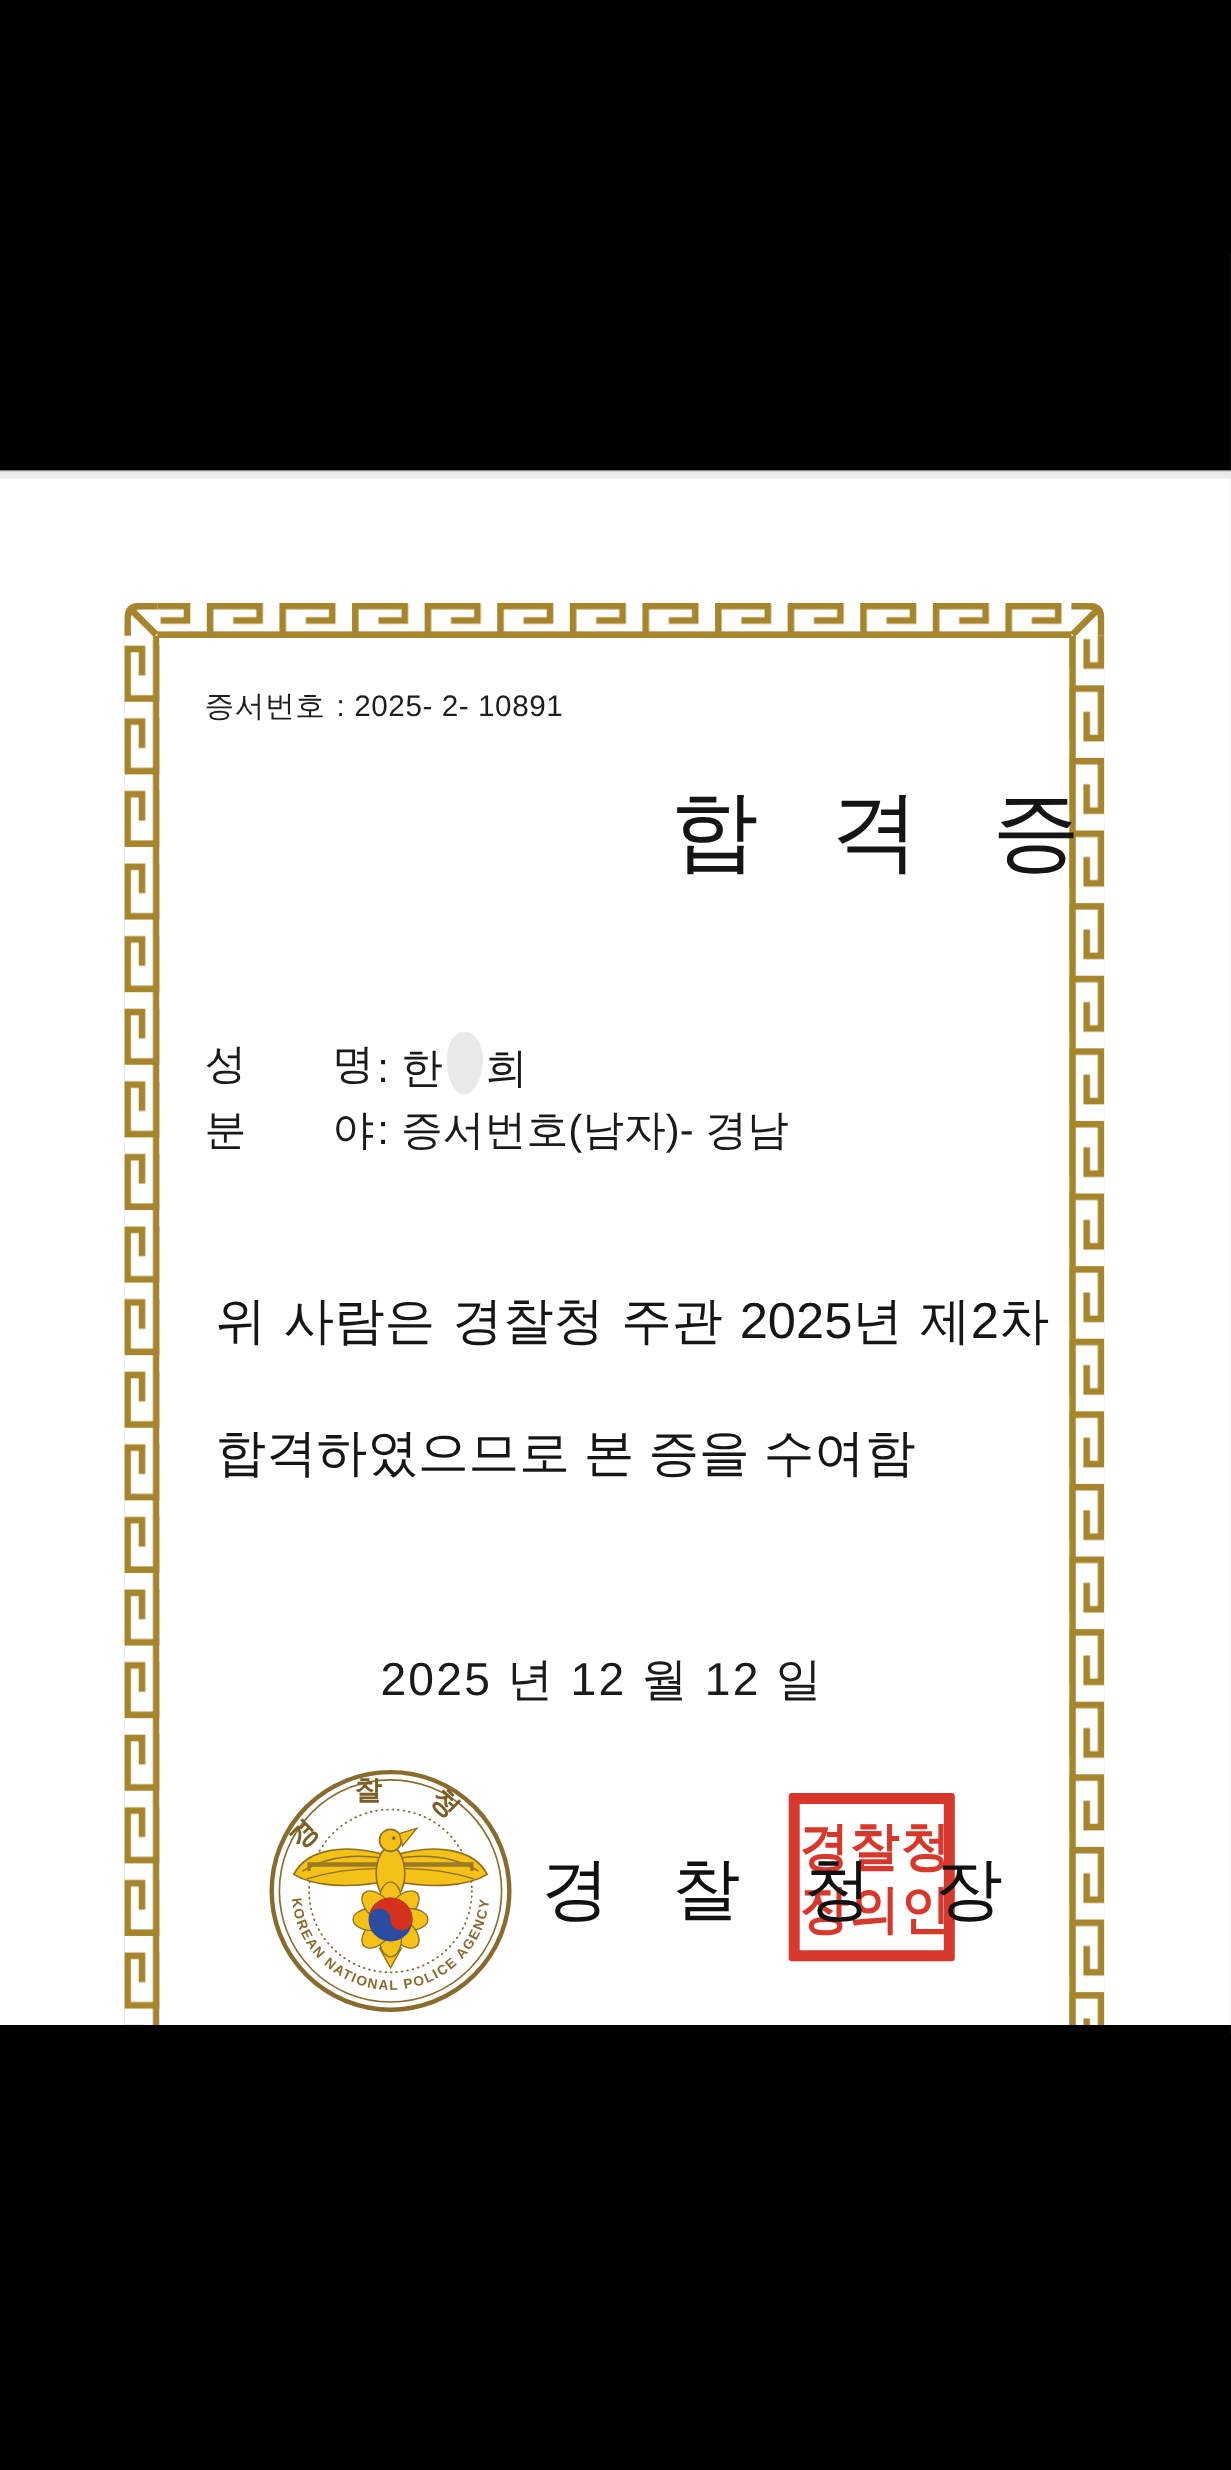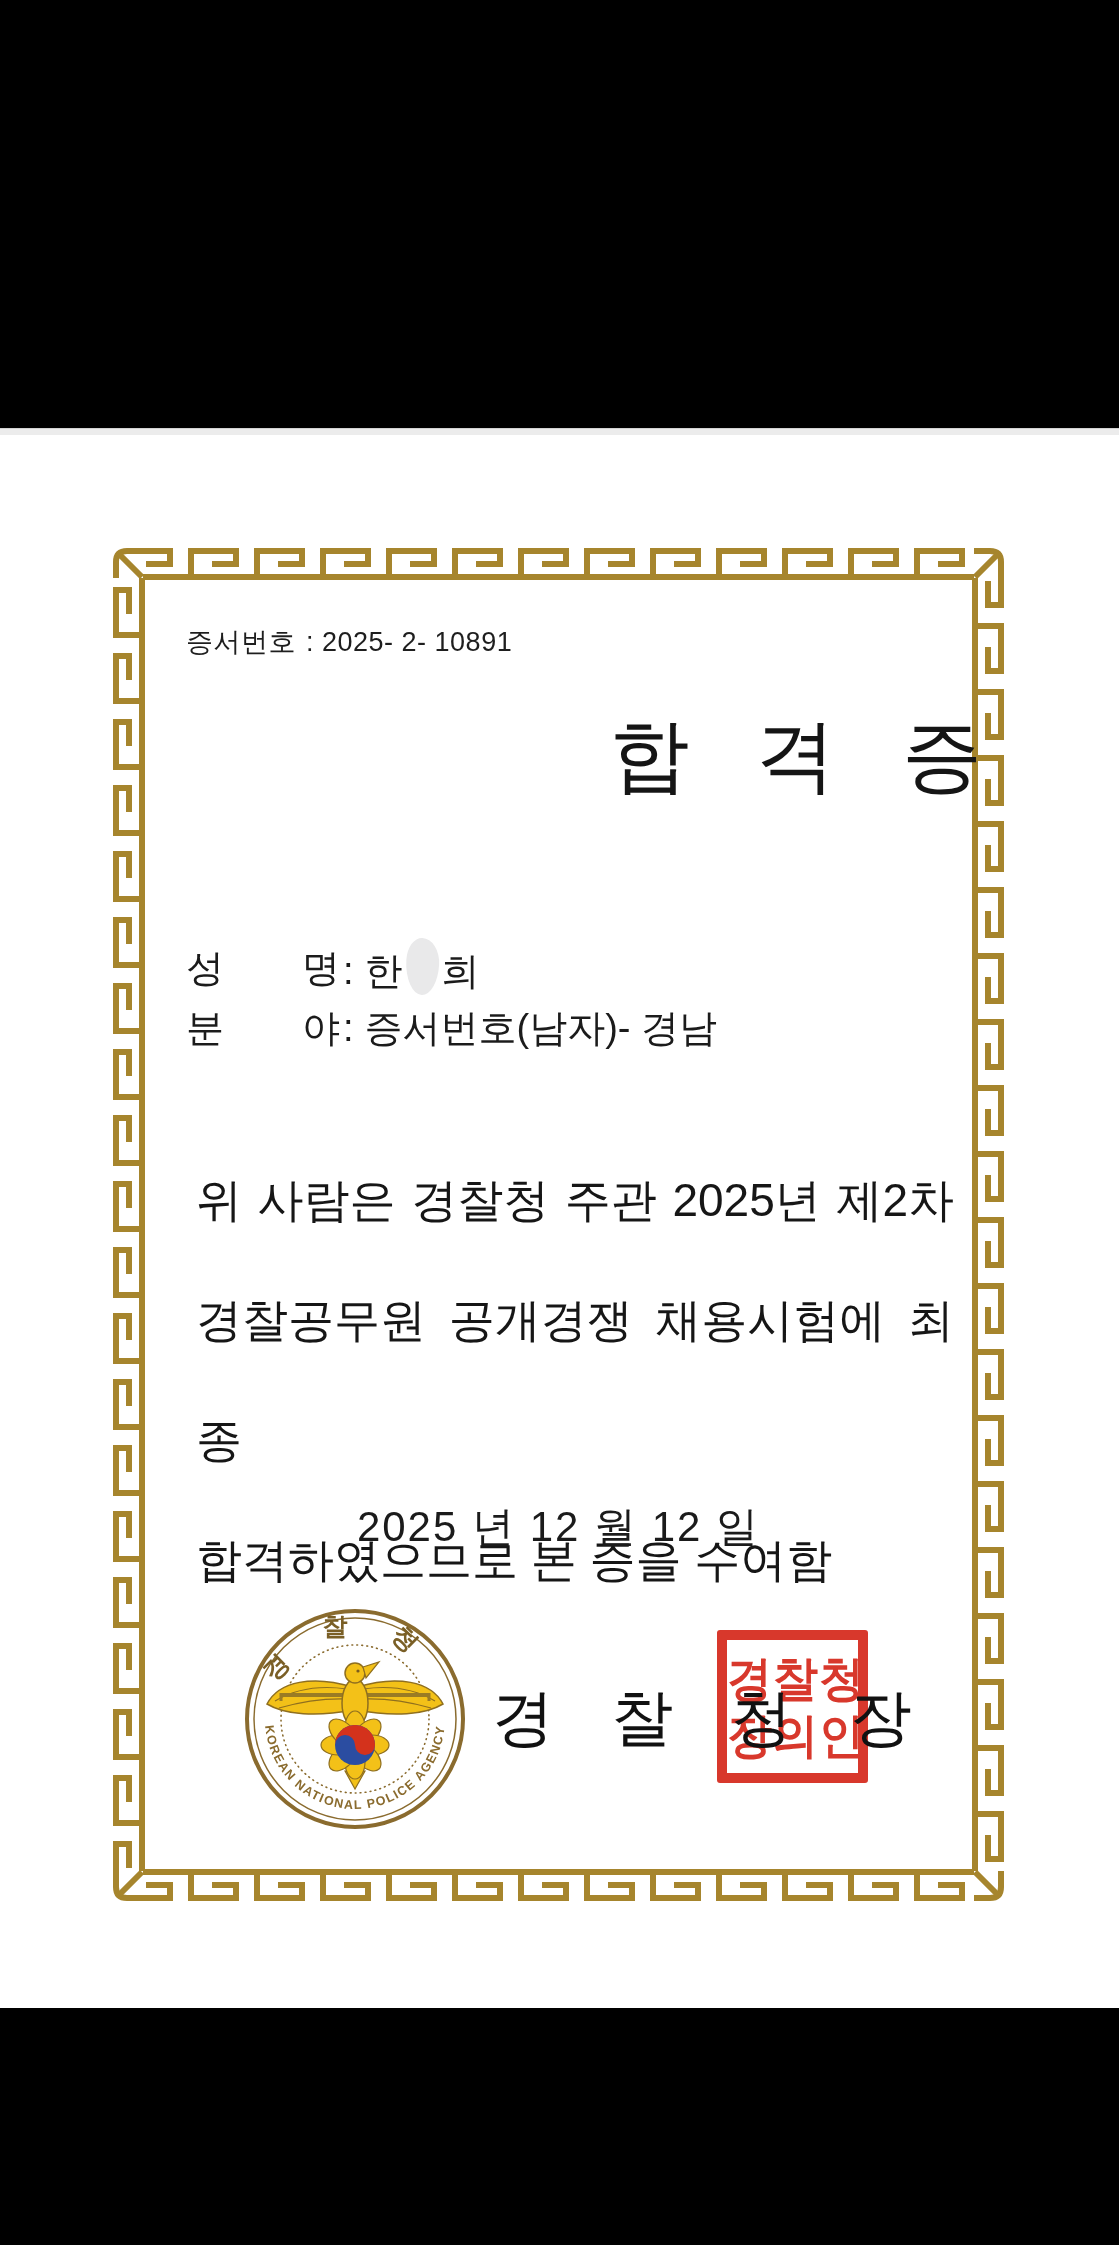--- a/index.html
+++ b/index.html
@@ -1,21 +1,21 @@
 <!DOCTYPE html>
 <html><head>
 <meta charset="utf-8">
 <style>
   * { box-sizing: border-box; margin: 0; padding: 0; }
   html, body { background: #000; }
   body { font-family: "Liberation Sans", "DejaVu Sans", sans-serif; }
   .screen {
     position: relative;
     width: 1119px;
-    height: 2245px;
+    height: 1841px;
     background: #c4b5fd;
     overflow: hidden;
     margin: 0 auto;
   }
   .letterbox { position: absolute; left: 0; width: 1119px; background: #000; }
   .letterbox.top { top: 0; height: 428px; }
   .letterbox.bottom { top: 2008px; height: 237px; }
 
   .page {
     position: absolute;
@@ -81,21 +81,21 @@
 
   .body-par {
     position: absolute; left: 182px; top: 712px; width: 758px;
     font-size: 46px; font-weight: 500; color: #161616;
     line-height: 120px;
     margin-left: 14px;
   }
   .body-par .jline { text-align: justify; text-align-last: justify; }
 
   .issue-date {
-    position: absolute; left: 113px; top: 1076px; width: 891px;
+    position: absolute; left: 102px; top: 1076px; width: 891px;
     text-align: center;
     font-size: 42px; color: #1b1b1b; letter-spacing: 2px;
     line-height: 46px; white-space: nowrap;
   }
 
   .emblem { position: absolute; left: 243px; top: 1179px; width: 224px; height: 224px; }
 
   .signature {
     position: absolute; left: 492px; top: 1256px;
     font-size: 62px; font-weight: 400; color: #111;
@@ -181,21 +181,20 @@
       <div class="field-row">
         <span class="flabel">
             <span>분</span>
             <span>야</span>
           </span><span class="colon">:</span><span>증서번호(남자)- 경남</span>
       </div>
     </div>
 
     <div class="body-par">
       <div class="jline">위 사람은 경찰청 주관 2025년 제2차</div>
-      <div class="jline">경찰공무원 공개경쟁 채용시험에 최종</div>
       <div>합격하였으므로 본 증을 수여함</div>
     </div>
 
     <div class="issue-date">2025 년 12 월 12 일</div>
 
     <svg class="emblem" viewBox="0 0 224 224">
       <defs>
         <path id="arcTop" d="M 28,112 A 84,84 0 0 1 196,112" fill="none"></path>
         <path id="arcBot" d="M 22,112 A 90,90 0 0 0 202,112" fill="none"></path>
       </defs>

